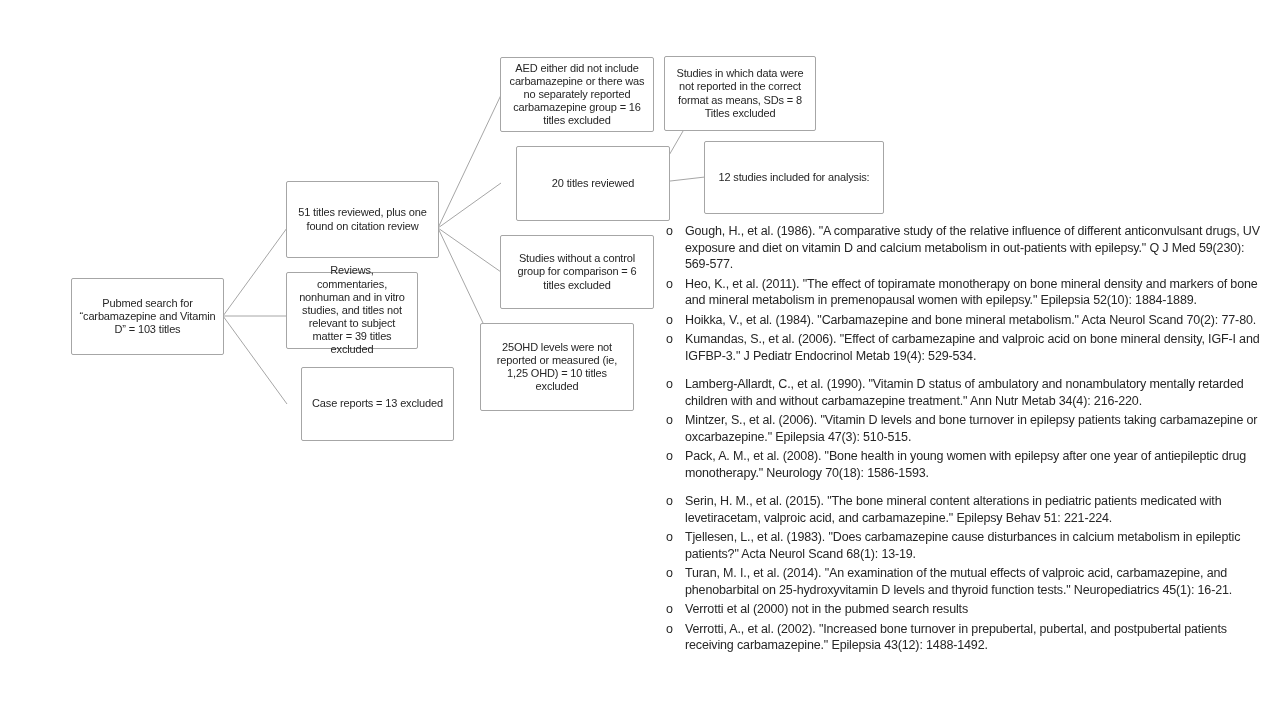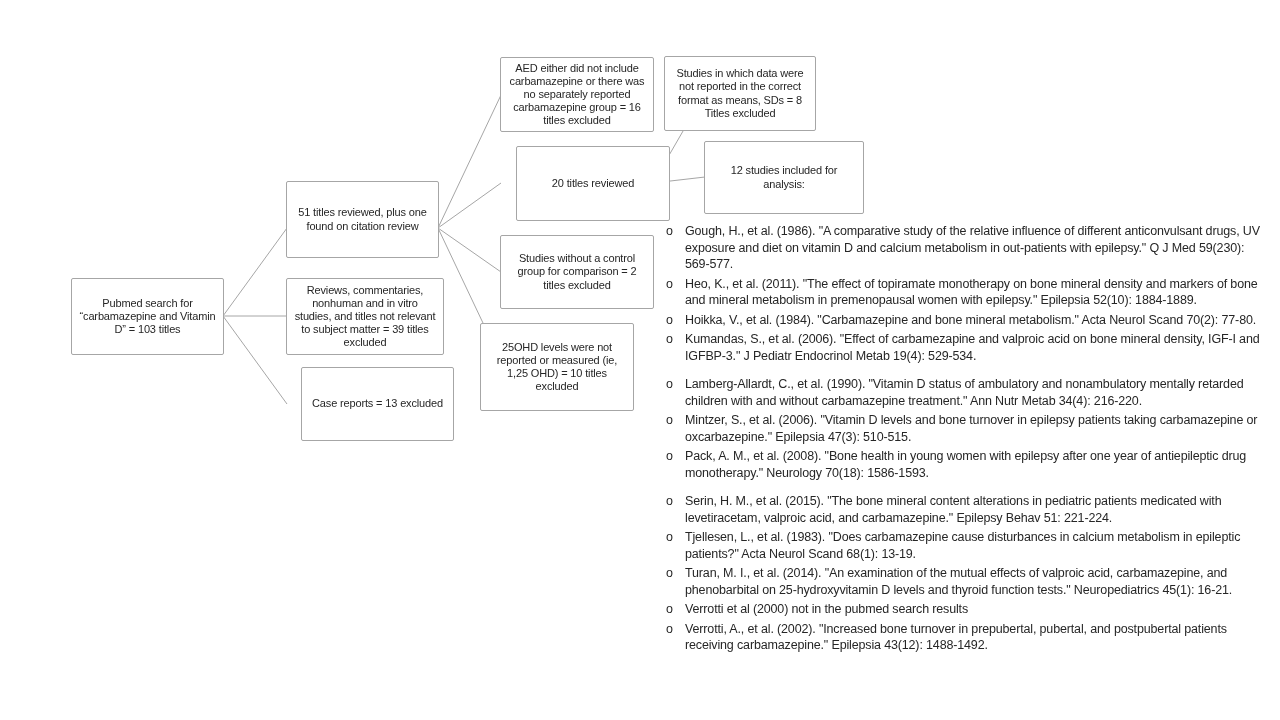--- a/index.html
+++ b/index.html
@@ -35,28 +35,28 @@
     align-items: center;
     justify-content: center;
     text-align: center;
     font-size: 11px;
     line-height: 1.2;
     letter-spacing: -0.15px;
     padding: 3px 7px;
   }
   .b1  { left: 71px;  top: 278px; width: 153px; height: 77px; }
   .b2  { left: 286px; top: 181px; width: 153px; height: 77px; }
-  .b3  { left: 286px; top: 278px; width: 158px; height: 77px; }
+  .b3  { left: 286px; top: 272px; width: 132px; height: 77px; }
   .b4  { left: 286px; top: 367px; width: 153px; height: 74px; margin-left: 15px; }
   .b5  { left: 500px; top: 57px;  width: 154px; height: 75px; }
   .b6  { left: 516px; top: 146px; width: 154px; height: 75px; }
   .b7  { left: 500px; top: 235px; width: 154px; height: 74px; }
   .b8  { left: 480px; top: 323px; width: 154px; height: 88px; }
   .b9  { left: 664px; top: 56px;  width: 152px; height: 75px; }
-  .b10 { left: 704px; top: 141px; width: 160px; height: 73px; }
+  .b10 { left: 704px; top: 141px; width: 180px; height: 73px; }
   .citations {
     position: absolute;
     left: 666px;
     top: 223px;
     width: 606px;
     font-size: 12.5px;
     line-height: 1.32;
     letter-spacing: -0.15px;
   }
   .cite-row {
@@ -103,21 +103,21 @@
   <div class="box b4">
     <span>Case reports = 13 excluded</span>
   </div>
   <div class="box b5">
     <span>AED either did not include carbamazepine or there was no separately reported carbamazepine group = 16 titles excluded</span>
   </div>
   <div class="box b6">
     <span>20 titles reviewed</span>
   </div>
   <div class="box b7">
-    <span>Studies without a control group for comparison = 2 titles excluded</span>
+    <span>Studies without a control group for comparison = 6 titles excluded</span>
   </div>
   <div class="box b8">
     <span>25OHD levels were not reported or measured (ie, 1,25 OHD) = 10 titles excluded</span>
   </div>
   <div class="box b9">
     <span>Studies in which data were not reported in the correct format as means, SDs = 8 Titles excluded</span>
   </div>
   <div class="box b10">
     <span>12 studies included for analysis:</span>
   </div>

